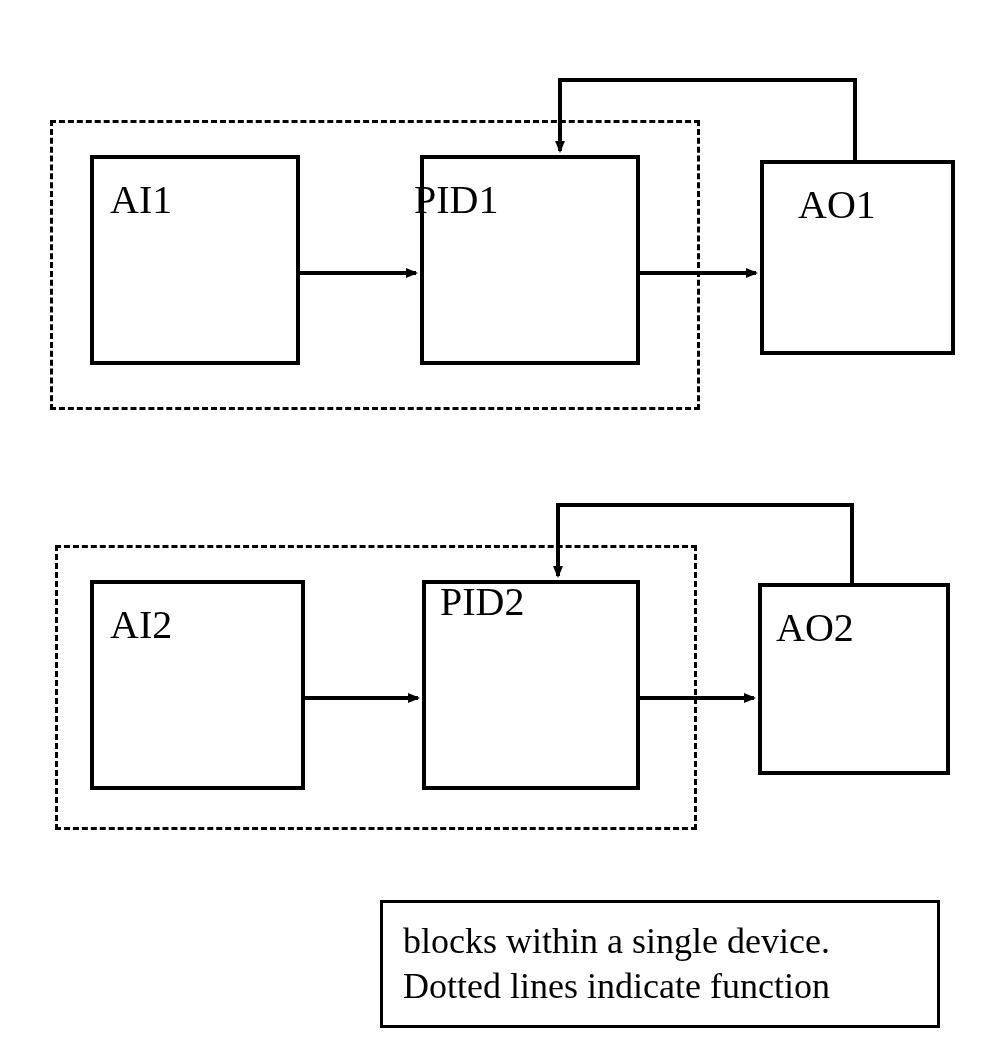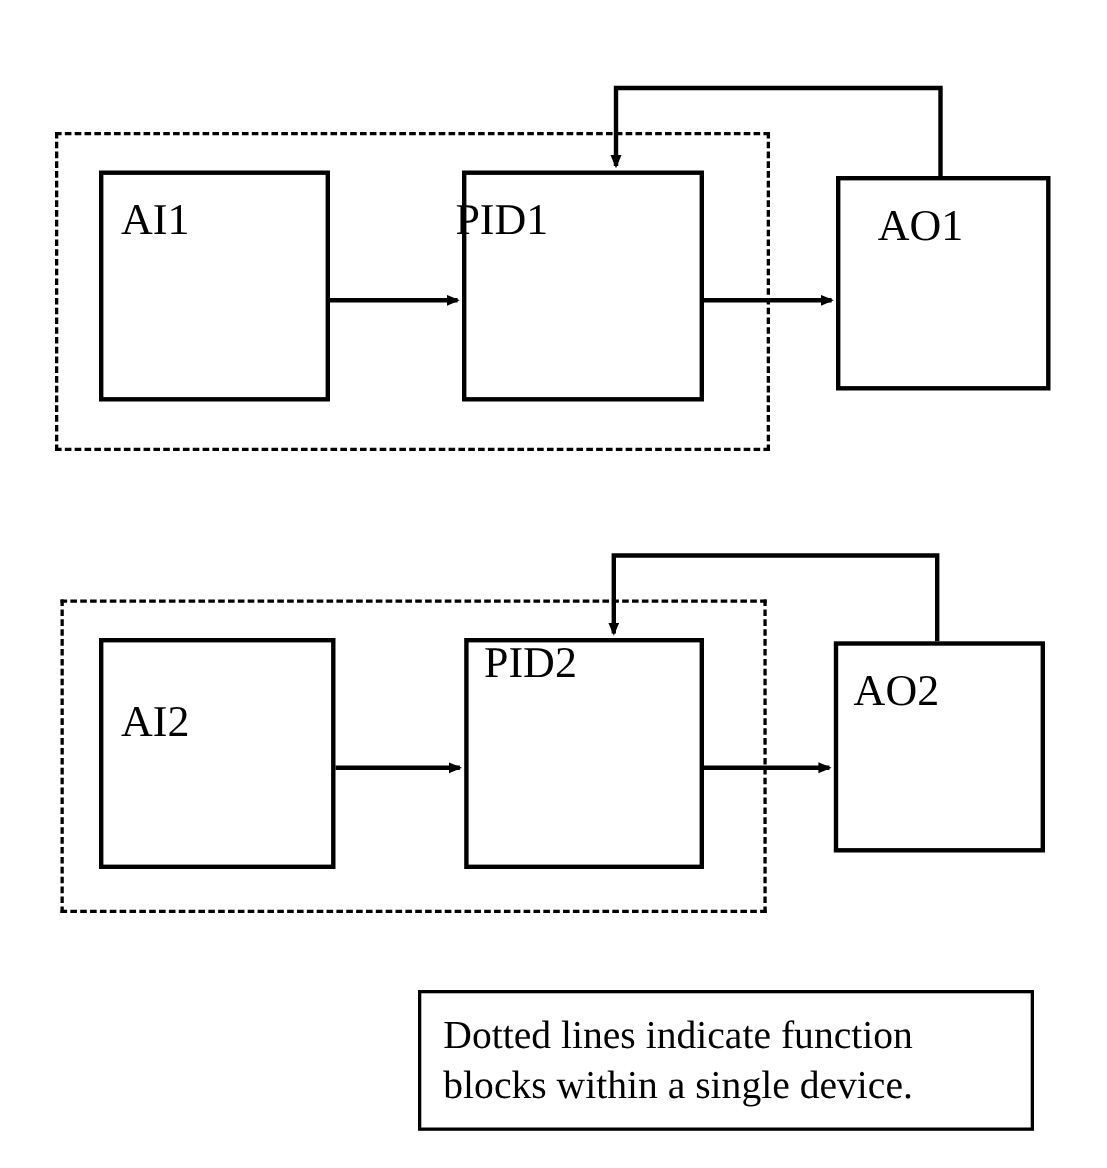--- a/index.html
+++ b/index.html
@@ -65,31 +65,31 @@
 
   <div class="block" style="left:420px; top:155px; width:220px; height:210px;"></div>
   <span class="label" style="left:414px; top:180px;">PID1</span>
 
   <div class="block" style="left:760px; top:160px; width:195px; height:195px;"></div>
   <span class="label" style="left:778px; top:185px;margin-left:20px;">AO1</span>
 
   <div class="dashed-group" style="left:55px; top:545px; width:642px; height:285px;"></div>
 
   <div class="block" style="left:90px; top:580px; width:215px; height:210px;"></div>
-  <span class="label" style="left:110px; top:605px;margin-top:31px;">AI2</span>
+  <span class="label" style="left:110px; top:605px;">AI2</span>
 
   <div class="block" style="left:422px; top:580px; width:218px; height:210px;"></div>
   <span class="label" style="left:440px; top:582px;">PID2</span>
 
   <div class="block" style="left:758px; top:583px; width:192px; height:192px;"></div>
   <span class="label" style="left:776px; top:608px;">AO2</span>
 
   <div class="note-box" style="left:380px; top:900px; width:560px;">
+    <div>blocks within a single device.</div>
     <div>Dotted lines indicate function</div>
-    <div>blocks within a single device.</div>
   </div>
 
   <svg class="overlay" viewBox="0 0 1006 1062">
     <defs>
       <marker id="arrowhead" markerWidth="12" markerHeight="12" refX="10" refY="5" orient="auto" markerUnits="userSpaceOnUse">
         <path d="M0,0 L12,5 L0,10 Z" fill="#000"></path>
       </marker>
     </defs>
 
     <line x1="300" y1="273" x2="416" y2="273" marker-end="url(#arrowhead)"></line>

